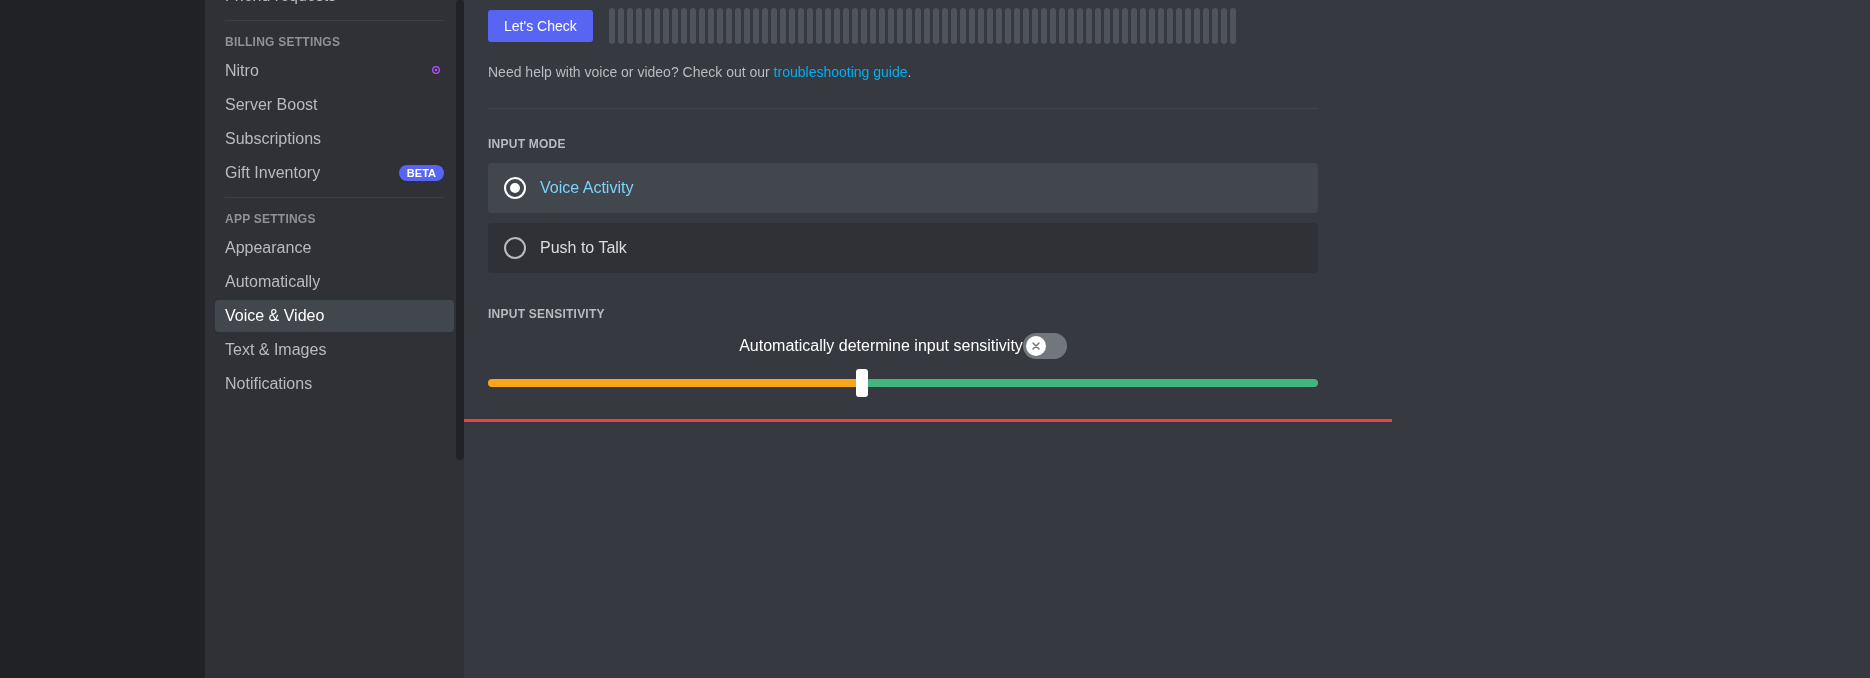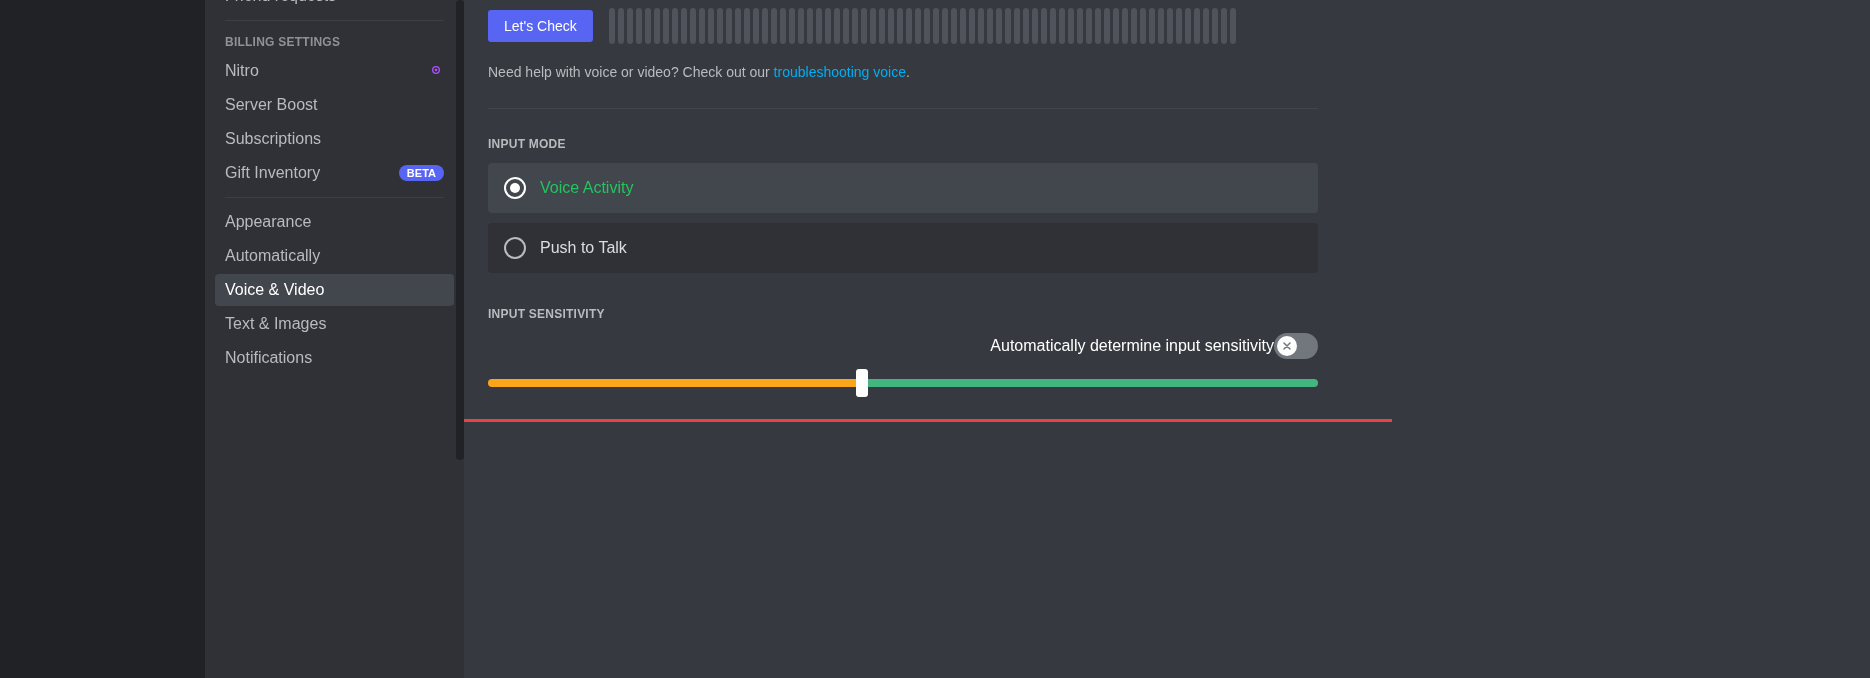--- a/index.html
+++ b/index.html
@@ -188,24 +188,24 @@
     background: #fff;
     border-radius: 50%;
     display: none;
   }
   .radio-option.selected .radio-dot { display: block; }
   .radio-label {
     color: #dcddde;
     font-size: 16px;
     font-weight: 500;
   }
-  .radio-option.selected .radio-label { color: #22c55e; }
+  .radio-option.selected .radio-label { color: #7dd3fc; }
   .toggle-row {
     display: flex;
-    justify-content: flex-end;
+    justify-content: center;
     align-items: center;
     width: 830px;
     margin-bottom: 20px;
   }
   .toggle-label {
     color: #fff;
     font-size: 16px;
     font-weight: 500;
   }
   .toggle {
@@ -278,20 +278,21 @@
     <div class="sidebar-item">
       <span class="label">Subscriptions</span>
     </div>
     <div class="sidebar-item">
       <span class="label">Gift Inventory</span>
       <span class="badge-beta">Beta</span>
     </div>
 
     <div class="divider"></div>
 
+    <div class="sidebar-category">App Settings</div>
 
     <div class="sidebar-item">
       <span class="label">Appearance</span>
     </div>
     <div class="sidebar-item">
       <span class="label">Automatically</span>
     </div>
     <div class="sidebar-item selected">
       <span class="label">Voice &amp; Video</span>
     </div>
@@ -379,21 +380,21 @@
         <div class="mic-bar"></div>
         <div class="mic-bar"></div>
         <div class="mic-bar"></div>
         <div class="mic-bar"></div>
         <div class="mic-bar"></div>
         <div class="mic-bar"></div>
       </div>
   </div>
 
   <div class="help-text">
-    <span>Need help with voice or video? Check out our </span><a href="#">troubleshooting voice</a><span>.</span>
+    <span>Need help with voice or video? Check out our </span><a href="#">troubleshooting guide</a><span>.</span>
   </div>
 
   <div class="section-divider"></div>
 
   <div class="section-header">Input Mode</div>
 
   <div class="radio-option selected">
     <span class="radio-circle">
         <span class="radio-dot"></span>
       </span>

